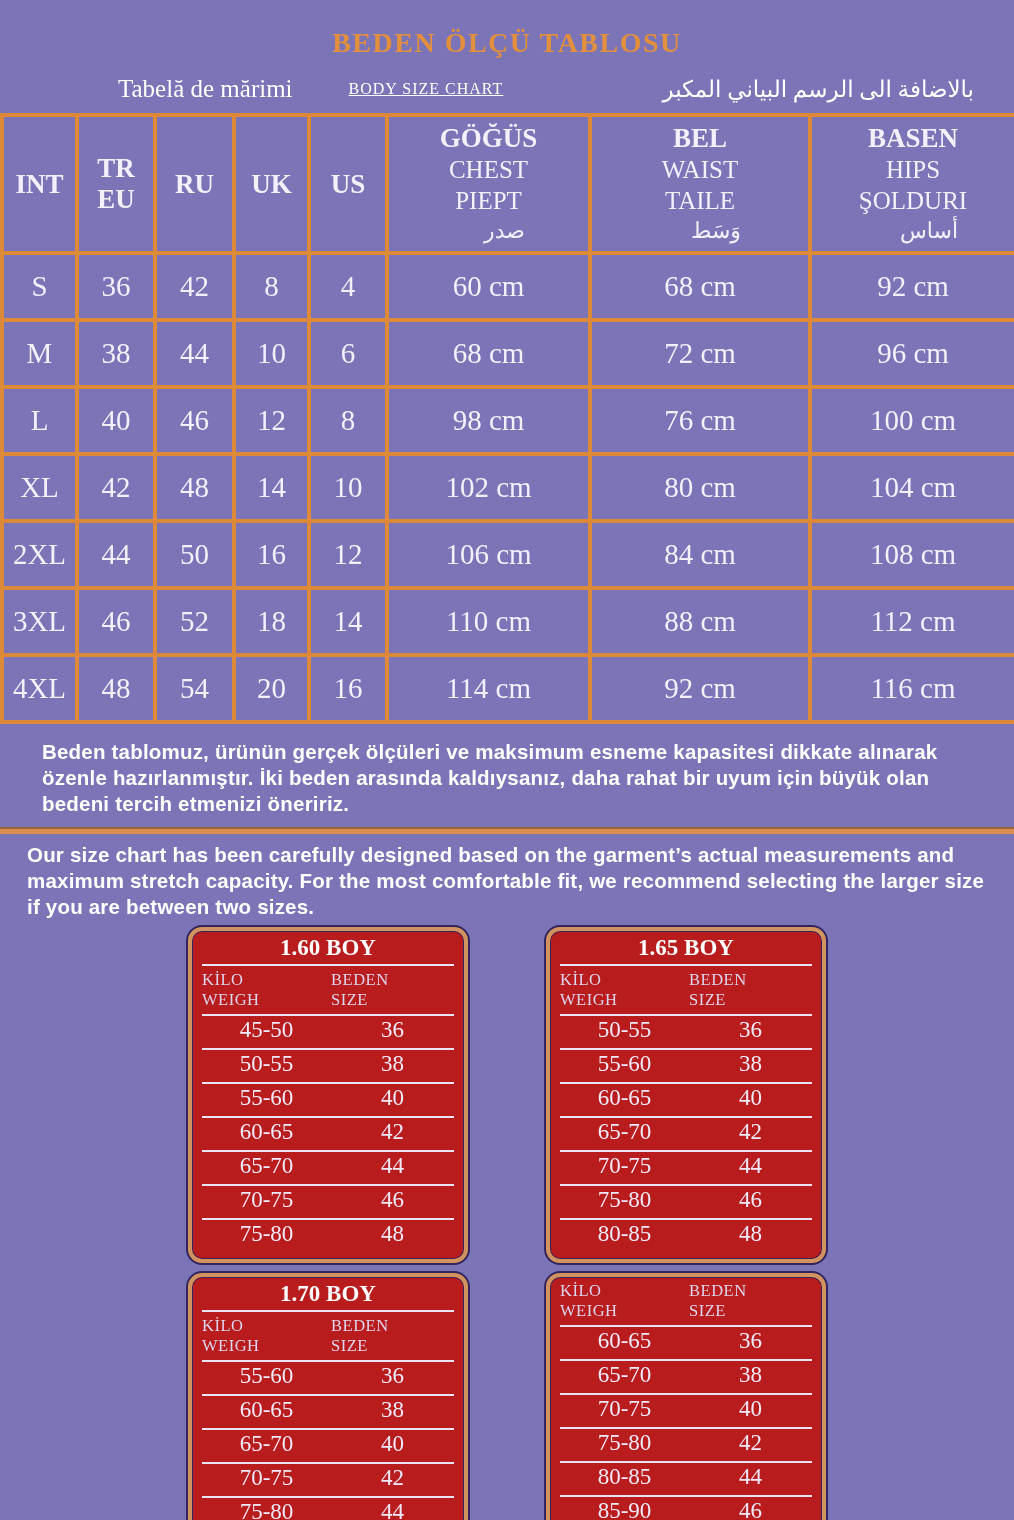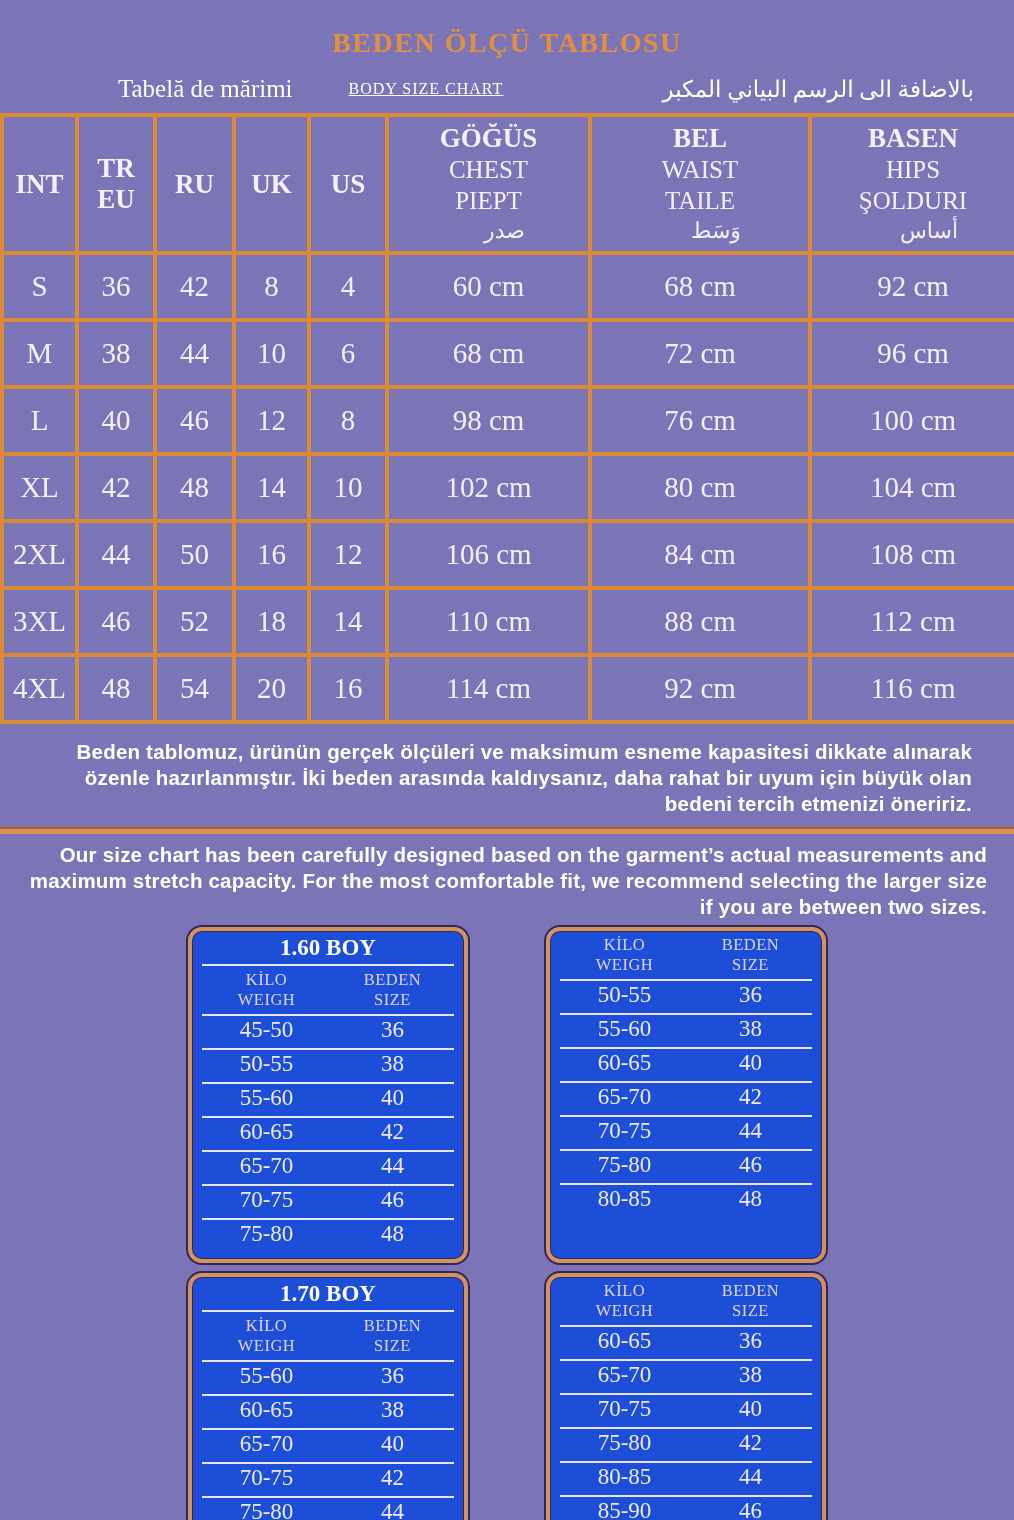--- a/index.html
+++ b/index.html
@@ -35,43 +35,43 @@
   #main-table col.c6{width:220px} #main-table col.c7{width:206px}
   .hrow{height:138px;}
   .h-big{font-size:27px;font-weight:bold;line-height:31px;}
   .h-sub{font-size:25px;font-weight:normal;line-height:31px;}
   .h-ar{font-size:22px;font-weight:normal;line-height:30px;padding-left:32px;}
   .drow{height:67px;}
   .dcell{font-size:29px;font-weight:normal;}
   
   .note{
     font-family:"Liberation Sans", sans-serif;font-weight:700;letter-spacing:.2px;
-    color:#ffffff;text-align:right;font-size:20.5px;line-height:26px;
+    color:#ffffff;text-align:left;font-size:20.5px;line-height:26px;
     margin:0 auto;
   }
   .note-tr{width:930px;margin-top:15px;}
   .note-en{width:960px;margin-top:8px;}
   .divider{height:7px;background:#da8f51;margin-top:10px;
     box-shadow:inset 0 2px 0 #9c6136;}
   
   #height-tables{
     display:grid;grid-template-columns:280px 280px;
     column-gap:78px;row-gap:10px;justify-content:center;margin-top:7px;
   }
   .mini{
-    background:#1d4ed8;border:4px solid #d2935f;border-radius:14px;
+    background:#b91c1c;border:4px solid #d2935f;border-radius:14px;
     box-shadow:0 0 0 2px #33255e, inset 0 0 0 1px #33255e;
     color:#efeaf9;padding:0 10px 7px;
   }
   .mini-title{
     text-align:center;font-size:23px;font-weight:bold;color:#ffffff;
     padding:4px 0 3px;border-bottom:2px solid #e9e3f5;
   }
   .mini-head{
-    display:grid;grid-template-columns:1.05fr 1fr;text-align:center;
+    display:grid;grid-template-columns:1.05fr 1fr;
     padding:4px 0 4px;border-bottom:2px solid #e9e3f5;color:#ddd5ef;
   }
   .mini-head-line{font-size:16.5px;line-height:20px;letter-spacing:.5px;}
   .mini-row{
     display:grid;grid-template-columns:1.05fr 1fr;text-align:center;
     height:32px;line-height:28px;font-size:23px;
   }
   .mini-row + .mini-row{border-top:2px solid #e9e3f5;}
 </style>
 </head>
@@ -252,20 +252,21 @@
           <div class="mini-cell">70-75</div>
           <div class="mini-cell">46</div>
         </div>
         <div class="mini-row">
           <div class="mini-cell">75-80</div>
           <div class="mini-cell">48</div>
         </div>
       </div>
     </div>
     <div class="mini">
+      <div class="mini-title">1.65 BOY</div>
       <div class="mini-head">
         <div class="mini-head-col">
           <div class="mini-head-line">KİLO</div>
           <div class="mini-head-line">WEIGH</div>
         </div>
         <div class="mini-head-col">
           <div class="mini-head-line">BEDEN</div>
           <div class="mini-head-line">SIZE</div>
         </div>
       </div>

